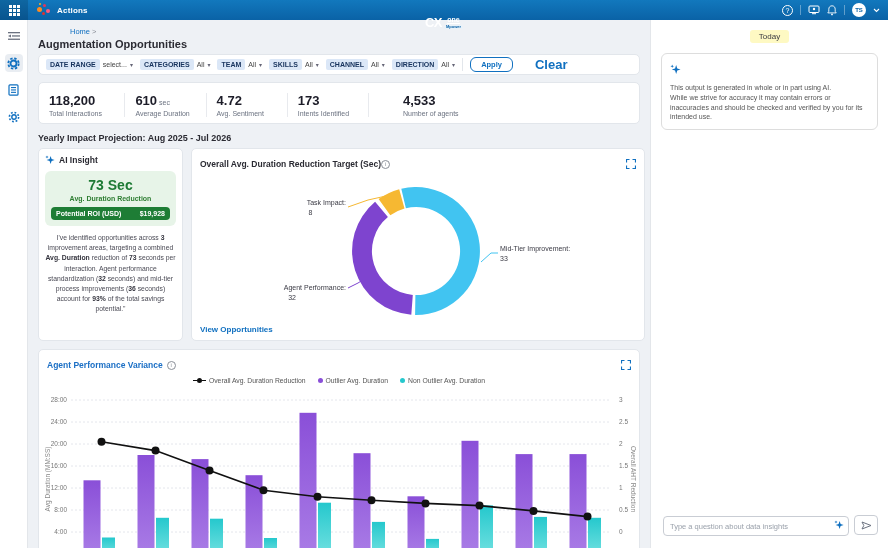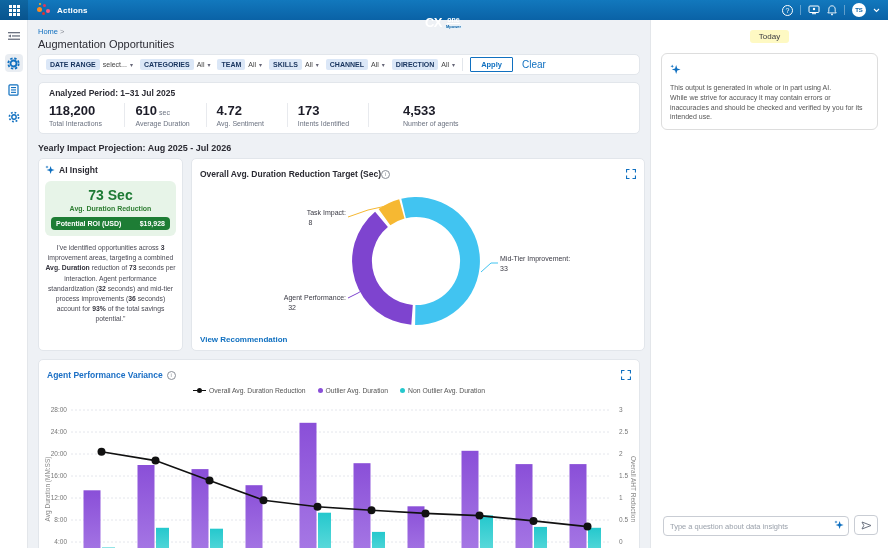--- a/index.html
+++ b/index.html
@@ -29,34 +29,34 @@
 
   
   .body-row { flex:1; display:flex; min-height:0; }
   .sidebar { width:28px; background:#fff; border-right:1px solid #e3e6ea; display:flex; flex-direction:column; align-items:center; padding-top:7px; gap:9px; }
   .side-btn { width:18px; height:18px; display:flex; align-items:center; justify-content:center; border-radius:4px; cursor:pointer; }
   .side-btn.active { background:#e9edf2; }
   .main { width:622px; background:#eef1f5; padding:5px 10px 0 10px; overflow:hidden; }
   .assistant { flex:1; background:#fff; border-left:1px solid #e3e6ea; position:relative; padding:6px 10px; }
 
   
-  .breadcrumb { font-size:7.5px; margin-top:2px; }
+  .breadcrumb { font-size:7.5px; margin-top:2px;margin-left:32px; }
   .breadcrumb .home { color:#1070c0; cursor:pointer; }
   .breadcrumb .sep { color:#8a8f98; }
-  .page-title { font-size:11px; font-weight:normal; color:#2b2b33; margin-top:2px; }
+  .page-title { font-size:11px; font-weight:bold; color:#2b2b33; margin-top:2px; }
   .card { background:#fff; border:1px solid #e2e6eb; border-radius:5px; }
 
   .filter-bar { margin-top:4px; height:21px; display:flex; align-items:center; gap:7px; padding:0 7px; }
   .chip { display:flex; align-items:center; gap:3px; font-size:7px; cursor:pointer; white-space:nowrap; }
   .chip-label { background:#dbe7f7; color:#16325c; font-weight:bold; padding:2px 4px; border-radius:2px; }
   .chip-value { color:#444; }
   .chip-caret { color:#667; font-size:6px; }
   .filter-divider { width:1px; height:13px; background:#e2e6eb; }
-  .apply-btn { border:1px solid #1070c0; color:#1070c0; font-weight:bold; font-size:7.5px; border-radius:1px; padding:2px 10px; background:#fff; cursor:pointer; }
-  .clear-btn { color:#1070c0; font-weight:normal; font-size:10px; cursor:pointer; margin-left:2px; }
+  .apply-btn { border:1px solid #1070c0; color:#1070c0; font-weight:bold; font-size:7.5px; border-radius:6px; padding:2px 10px; background:#fff; cursor:pointer; }
+  .clear-btn { color:#1070c0; font-weight:bold; font-size:13px; cursor:pointer; margin-left:15px; }
 
   .stats-card { margin-top:7px; padding:5px 10px 6px 10px; }
   .stats-title { font-size:8.5px; font-weight:bold; color:#2b2b33; }
   .stats-row { display:flex; margin-top:5px; }
   .stat { padding:0 10px; border-left:1px solid #e8eaee; }
   .stat:first-child { border-left:none; padding-left:0; }
   .stat-value { font-size:13px; font-weight:bold; color:#1c1c28; }
   .stat-unit { font-size:7px; font-weight:normal; color:#6b7280; }
   .stat-label { font-size:7px; color:#6b7280; margin-top:2px; }
 
@@ -236,21 +236,20 @@
               <span class="chip-value">All</span>
               <span class="chip-caret">▾</span>
             </div>
           </div>
         <span class="filter-divider"></span>
         <button class="apply-btn">Apply</button>
         <span class="clear-btn">Clear</span>
       </div>
 
       <div class="card stats-card">
-        <div class="stats-title">Analyzed Period: 1–31 Jul 2025</div>
         <div class="stats-row" id="stats-row">
             <div class="stat" style="flex-basis: 13%;">
               <div class="stat-value">118,200</div>
               <div class="stat-label">Total Interactions</div>
             </div>
             <div class="stat" style="flex-basis: 14%;">
               <div class="stat-value">610<span class="stat-unit"> sec</span></div>
               <div class="stat-label">Average Duration</div>
             </div>
             <div class="stat" style="flex-basis: 14%;">
@@ -311,21 +310,21 @@
               <text x="146" y="28" text-anchor="end" font-size="7" fill="#3a3a44">Task Impact:</text>
               <text x="108.6" y="38" text-anchor="start" font-size="7" fill="#3a3a44">8</text>
               <polyline points="148,30 168,23 186,19" fill="none" stroke="#f6b832" stroke-width="1"></polyline>
               <text x="300" y="74" text-anchor="start" font-size="7" fill="#3a3a44">Mid-Tier Improvement:</text>
               <text x="300" y="84" text-anchor="start" font-size="7" fill="#3a3a44">33</text>
               <polyline points="281,85 291,76 298,76" fill="none" stroke="#41c4f1" stroke-width="1"></polyline>
               <text x="146" y="113" text-anchor="end" font-size="7" fill="#3a3a44">Agent Performance:</text>
               <text x="88.2" y="123" text-anchor="start" font-size="7" fill="#3a3a44">32</text>
               <polyline points="148,111 158,106 166,101" fill="none" stroke="#7e44cf" stroke-width="1"></polyline>
             </svg>
-          <span class="view-rec">View Recommendation</span>
+          <span class="view-rec">View Opportunities</span>
         </section>
       </div>
 
       <section class="card variance-card">
         <div class="variance-head">
           <span class="card-title blue">Agent Performance Variance</span>
           <span class="info-icon">i</span>
           <span class="expand-icon">
             <svg width="10" height="10" viewBox="0 0 10 10">
                 <polyline points="0.5,3.5 0.5,0.5 3.5,0.5" fill="none" stroke="#1070c0" stroke-width="1.2"></polyline>

